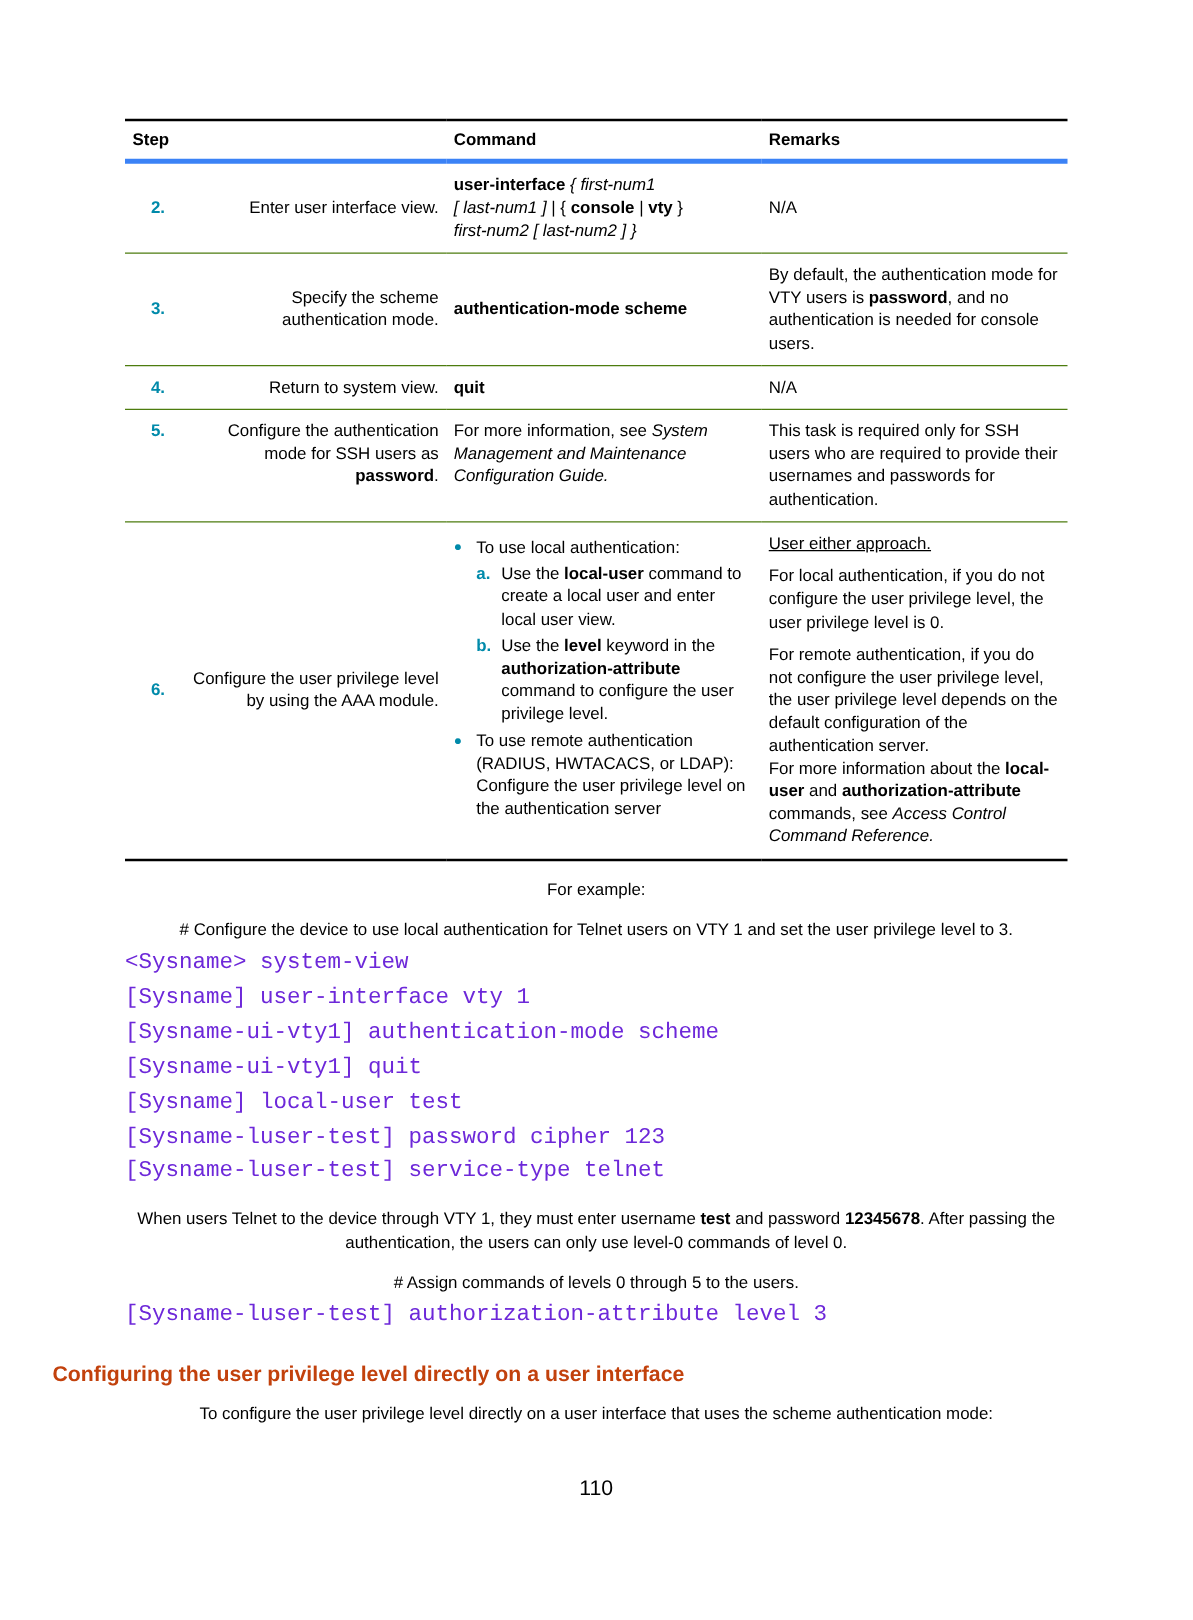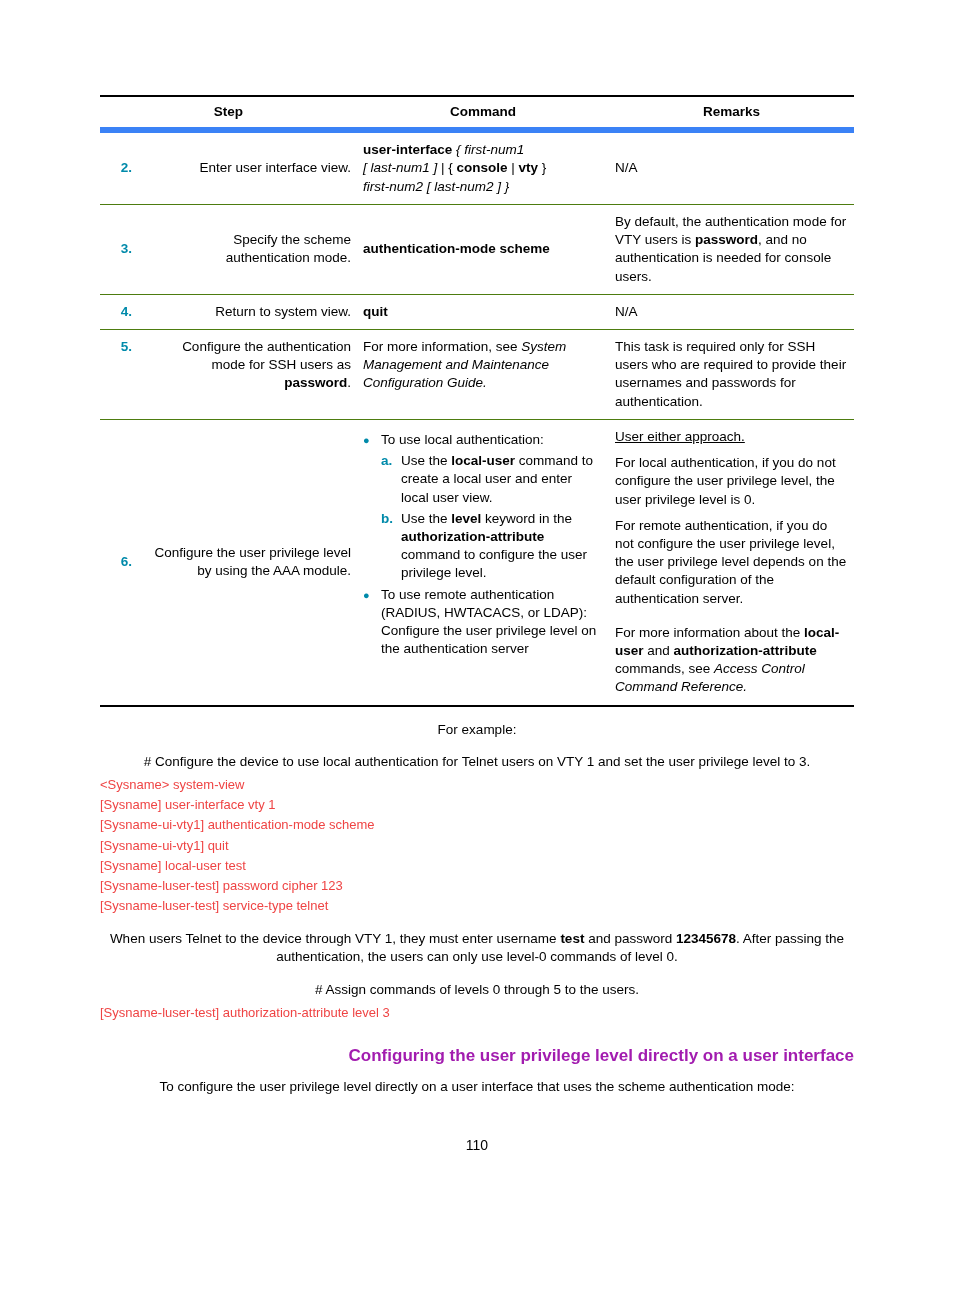--- a/index.html
+++ b/index.html
@@ -12,60 +12,59 @@
     color: #000;
     line-height: 1.35;
   }
   table {
     border-collapse: collapse;
     width: 100%;
     border-top: 2.5px solid #000;
     border-bottom: 2.5px solid #000;
   }
   th {
-    text-align: center;
+    text-align: left;
     font-weight: bold;
-    border-bottom: 6px solid #3b82f6;
+    border-bottom: 4px solid #3b82f6;
     padding: 6px 6px;
     vertical-align: top;
     font-size: 13.5px;
   }
   td {
     border-bottom: 1px solid #4d7c0f;
     padding: 8px 6px;
     vertical-align: middle;
     font-size: 13.5px;
   }
   tr:last-child td { border-bottom: none; }
   .num { color: #008aaa; font-weight: bold; width: 26px; text-align: right; padding-right: 8px; }
   .stepcol { width: 205px; text-align: right; }
   .cmdcol { width: 240px; }
   .heading2 {
-    color: #a21caf;
+    color: #c2410c;
     font-weight: bold;
     font-size: 17px;
     margin: 22px 0 10px -58px;
-    text-align: right;
   }
   .body-text { margin: 14px 0 0 0; text-align: center; }
   pre {
-    font-family: Liberation Sans, sans-serif;
-    font-size: 13px;
-    color: #ef4444;
+    font-family: Liberation Mono, monospace;
+    font-size: 18px;
+    color: #6d28d9;
     margin: 4px 0 4px 0;
     line-height: 1.55;
     white-space: pre-wrap;
   }
   .bullet-row { display:flex; margin: 3px 0; }
   .bullet-dot { color:#008aaa; font-size: 11px; line-height: 18px; width: 18px; flex:none; text-align:left; }
   .ol-row { display:flex; margin: 3px 0 3px 18px;}
   .ol-letter { color:#008aaa; font-weight:bold; width: 20px; flex:none; }
   .ol-body { flex:1; }
   .bullet-body { flex:1; }
-  .pgnum { text-align:center; margin-top: 40px; font-size: 14px;}
+  .pgnum { text-align:center; margin-top: 40px; font-size: 17px;}
 </style>
 </head>
 <body>
 
 <table>
   <thead>
     <tr>
       <th colspan="2">Step</th>
       <th>Command</th>
       <th>Remarks</th>
@@ -135,21 +134,21 @@
           <span class="bullet-dot">●</span>
           <span class="bullet-body">
             <span>To use remote authentication (RADIUS, HWTACACS, or LDAP):</span><br>
             <span>Configure the user privilege level on the authentication server</span>
           </span>
         </div>
       </td>
       <td style="vertical-align:top;">
         <div style="margin-bottom:8px;text-decoration:underline;">User either approach.</div>
         <div style="margin-bottom:8px;">For local authentication, if you do not configure the user privilege level, the user privilege level is 0.</div>
-        <div style="margin-bottom:16px;">For remote authentication, if you do not configure the user privilege level, the user privilege level depends on the default configuration of the authentication server.</div>
+        <div style="margin-bottom:0;">For remote authentication, if you do not configure the user privilege level, the user privilege level depends on the default configuration of the authentication server.</div>
         <div>
           <span>For more information about the </span><b>local-user</b><span> and </span><b>authorization-attribute</b><span> commands, see </span><i>Access Control Command Reference.</i>
         </div>
       </td>
     </tr>
   </tbody>
 </table>
 
 <p class="body-text">For example:</p>
 <p class="body-text"># Configure the device to use local authentication for Telnet users on VTY 1 and set the user privilege level to 3.</p>

